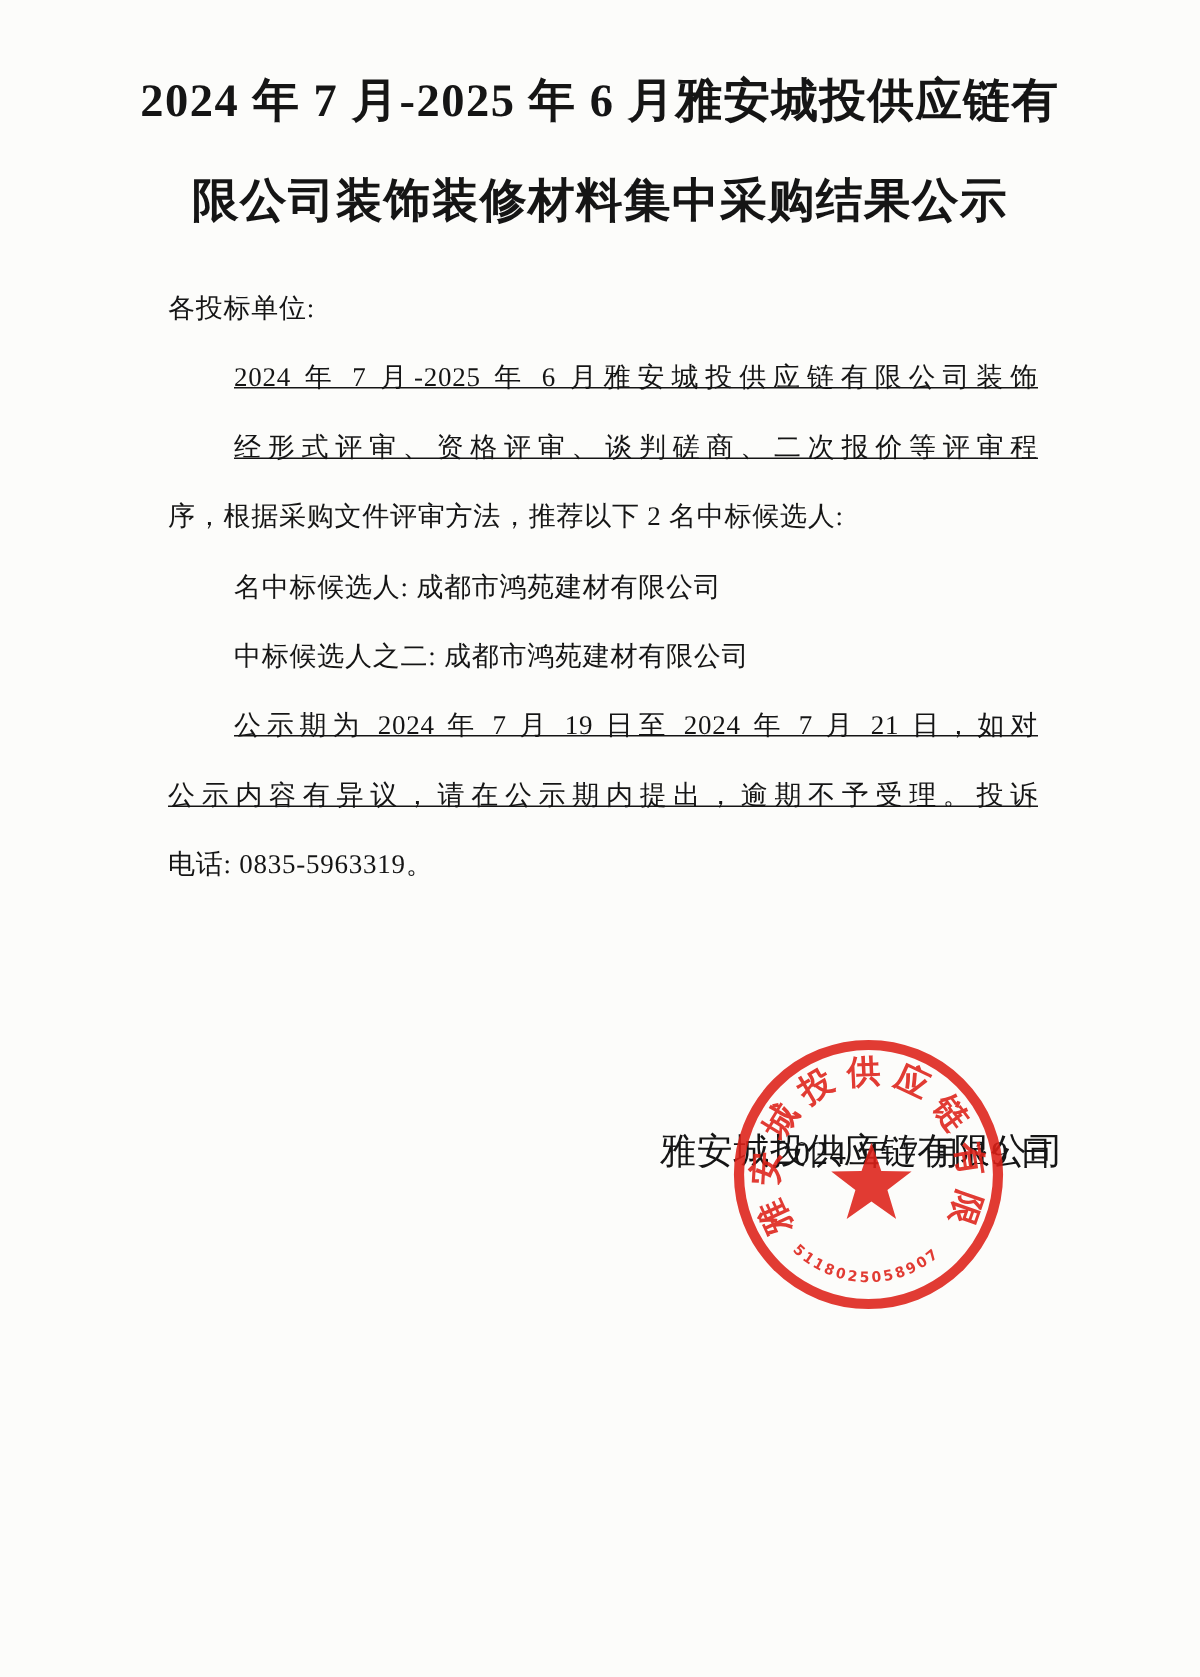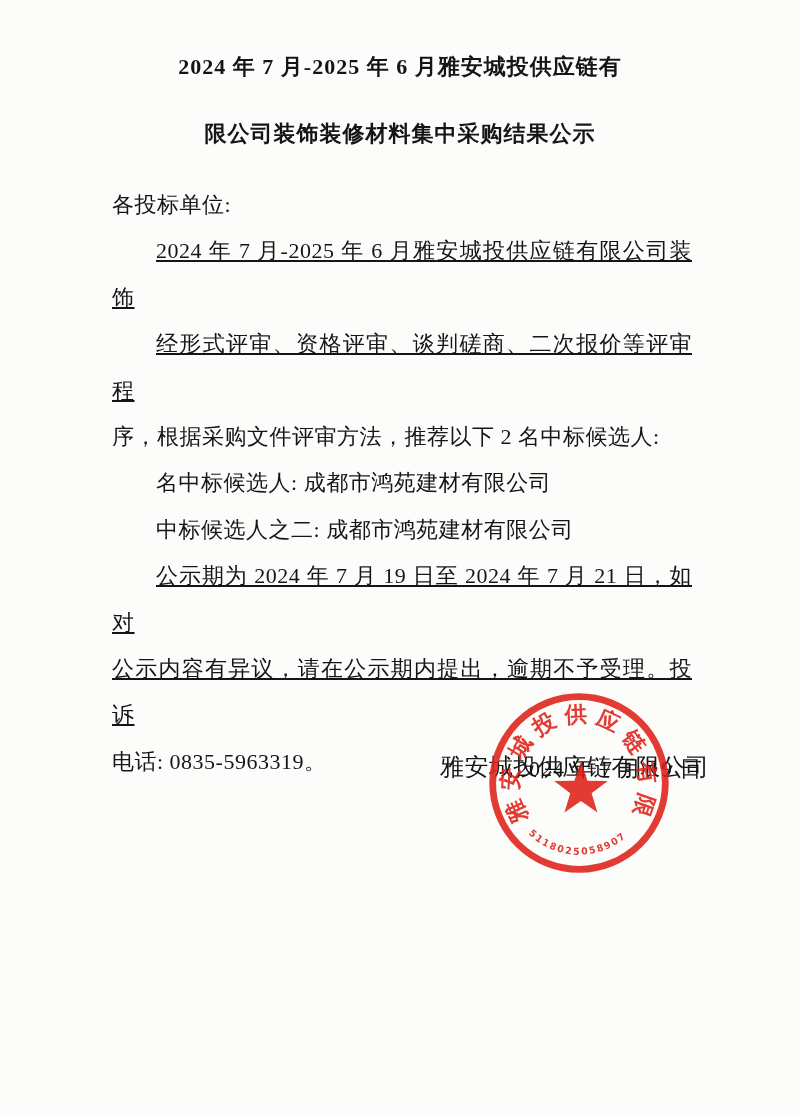--- a/index.html
+++ b/index.html
@@ -12,31 +12,31 @@
     overflow: hidden;
     font-family: "Liberation Serif", "DejaVu Serif", serif;
     color: #151515;
   }
   .title {
     position: absolute;
     left: 0; right: 0;
     top: 33px;
     margin: 0;
     text-align: center;
-    font-size: 22px;
+    font-size: 31px;
     font-weight: bold;
     line-height: 67px;
     letter-spacing: 1px;
   }
   .body-text {
     position: absolute;
     left: 112px;
     top: 182px;
     width: 580px;
-    font-size: 22px;
+    font-size: 18px;
     line-height: 46.4px;
     letter-spacing: 0.5px;
   }
   .line { min-height: 46.4px; }
   .just {
     text-align: justify;
     text-align-last: justify;
     text-justify: inter-character;
     text-decoration: underline;
   }

